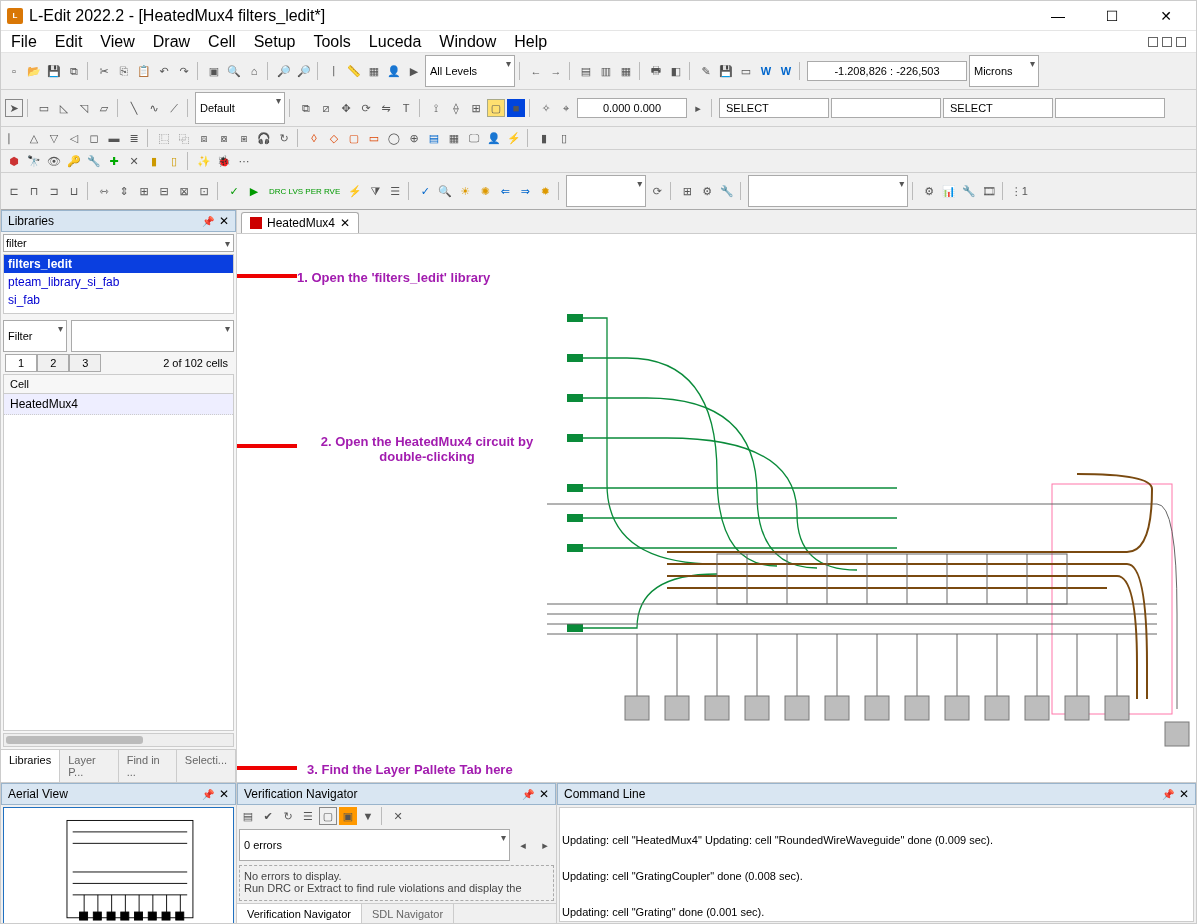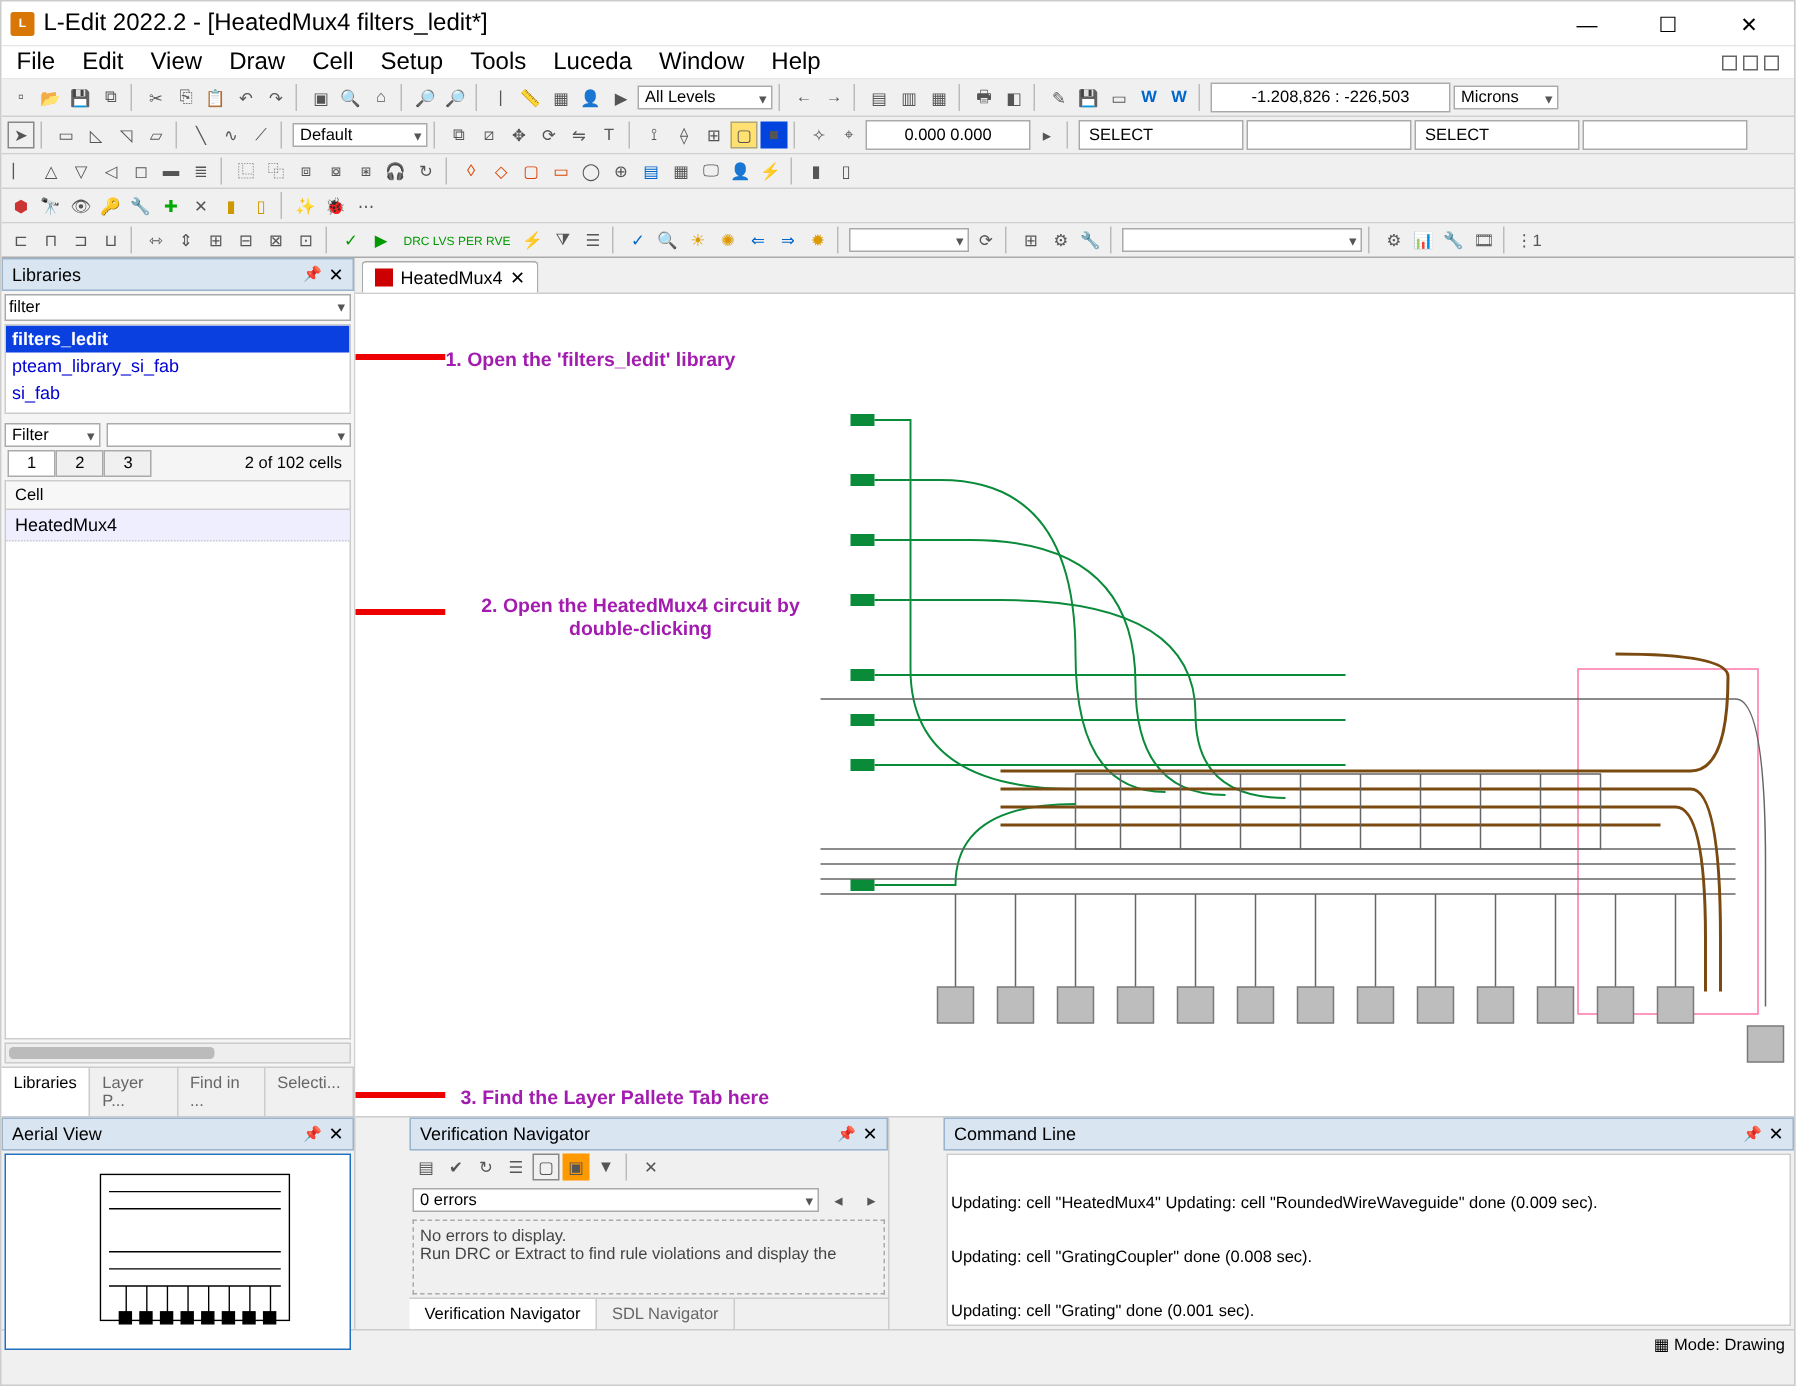--- a/index.html
+++ b/index.html
@@ -9,21 +9,21 @@
   .titlebar .title { font-size: 16px; color: #000; }
   .winctrls { margin-left: auto; display: flex; gap: 18px; padding-right:6px;}
   .winctrls span { width: 36px; text-align: center; color:#000; font-size:14px;}
   .menubar { height: 22px; background: #fff; display: flex; align-items: center; padding: 0 10px; gap: 18px; border-bottom: 1px solid #e5e5e5; position:relative;}
   .menubar span { font-size: 16px; }
   .menubar .mdi { margin-left:auto; display:flex; gap:4px;}
   .menubar .mdi div{width:10px;height:10px;border:1px solid #666;}
   .toolstrip { background: #f0f0f0; border-bottom: 1px solid #d0d0d0; display:flex; flex-wrap:wrap; align-items:center; padding:2px 4px; gap:2px;}
   .tbtn { width:18px; height:18px; border:1px solid transparent; display:inline-flex; align-items:center; justify-content:center; font-size:11px; color:#555;}
   .sep { width:4px; height:18px; border-left:1px solid #bbb; margin:0 2px;}
-  .combo { height:16px; border:1px solid #aaa; background:#fff; font-size:11px; padding:0 16px 0 4px; position:relative; display:inline-flex;align-items:center;}
+  .combo { height:32px; border:1px solid #aaa; background:#fff; font-size:11px; padding:0 16px 0 4px; position:relative; display:inline-flex;align-items:center;}
   .combo:after{content:"▾";position:absolute;right:3px;top:2px;font-size:10px;color:#555;}
   .readout { height:20px; border:1px solid #aaa; background:#fff; font-size:11px; padding:0 6px; display:inline-flex;align-items:center;min-width:110px;justify-content:center;}
   .lbl{font-size:11px;padding:0 4px;}
 
   .workspace{display:flex;height:572px;}
   .leftcol{width:236px;display:flex;flex-direction:column;border-right:1px solid #d0d0d0;background:#f5f5f5;}
   .panel-title{background:#d9e6f2;border:1px solid #9cb; border-color:#99b4cc;padding:3px 6px;font-size:12px;display:flex;align-items:center;}
   .panel-title .pin{margin-left:auto;font-size:10px;margin-right:4px;}
   .panel-title .cls{font-size:12px;}
   .lib-filter{border:1px solid #aaa;background:#fff;margin:2px;height:18px;font-size:11px;padding:0 2px;display:flex;align-items:center;position:relative;}
@@ -48,21 +48,21 @@
   .lefttabs{display:flex;background:#f0f0f0;border-top:1px solid #ccc;}
   .lefttabs div{padding:4px 8px;font-size:11px;border-right:1px solid #ccc;color:#666;}
   .lefttabs div.act{background:#fff;color:#000;}
 
   .canvaswrap{flex:1;display:flex;flex-direction:column;background:#f0f0f0;}
   .doctabs{height:24px;background:#f0f0f0;display:flex;align-items:flex-end;padding-left:4px;border-bottom:1px solid #ccc;}
   .doctab{background:#fff;border:1px solid #aaa;border-bottom:none;padding:3px 8px;font-size:12px;display:flex;align-items:center;gap:5px;border-radius:3px 3px 0 0;}
   .doctab .ico{width:12px;height:12px;background:#c00;}
   .canvas{flex:1;background:#fff;position:relative;overflow:hidden;}
 
-  .bottomrow{display:flex;height:142px;border-top:1px solid #ccc;gap:36px;}
+  .bottomrow{display:flex;height:142px;border-top:1px solid #ccc;}
   .aerial{width:236px;border-right:1px solid #ccc;display:flex;flex-direction:column;}
   .aerial .viewport{flex:1;background:#fff;margin:2px;border:1px solid #2a5;border-color:#2070c0;position:relative;}
   .vnav{flex:0 0 320px;border-right:1px solid #ccc;display:flex;flex-direction:column;}
   .vnav .tools{padding:2px;display:flex;gap:2px;align-items:center;}
   .vnav .errbox{flex:1;border:1px dashed #aaa;margin:2px;padding:4px;font-size:11px;color:#444;}
   .vnav .errrow{display:flex;align-items:center;margin:2px;gap:4px;}
   .vnav .bottabs{display:flex;border-top:1px solid #ccc;}
   .vnav .bottabs div{padding:4px 10px;font-size:11px;border-right:1px solid #ccc;color:#666;}
   .vnav .bottabs div.act{background:#fff;color:#000;}
   .cmdline{flex:1;display:flex;flex-direction:column;}

